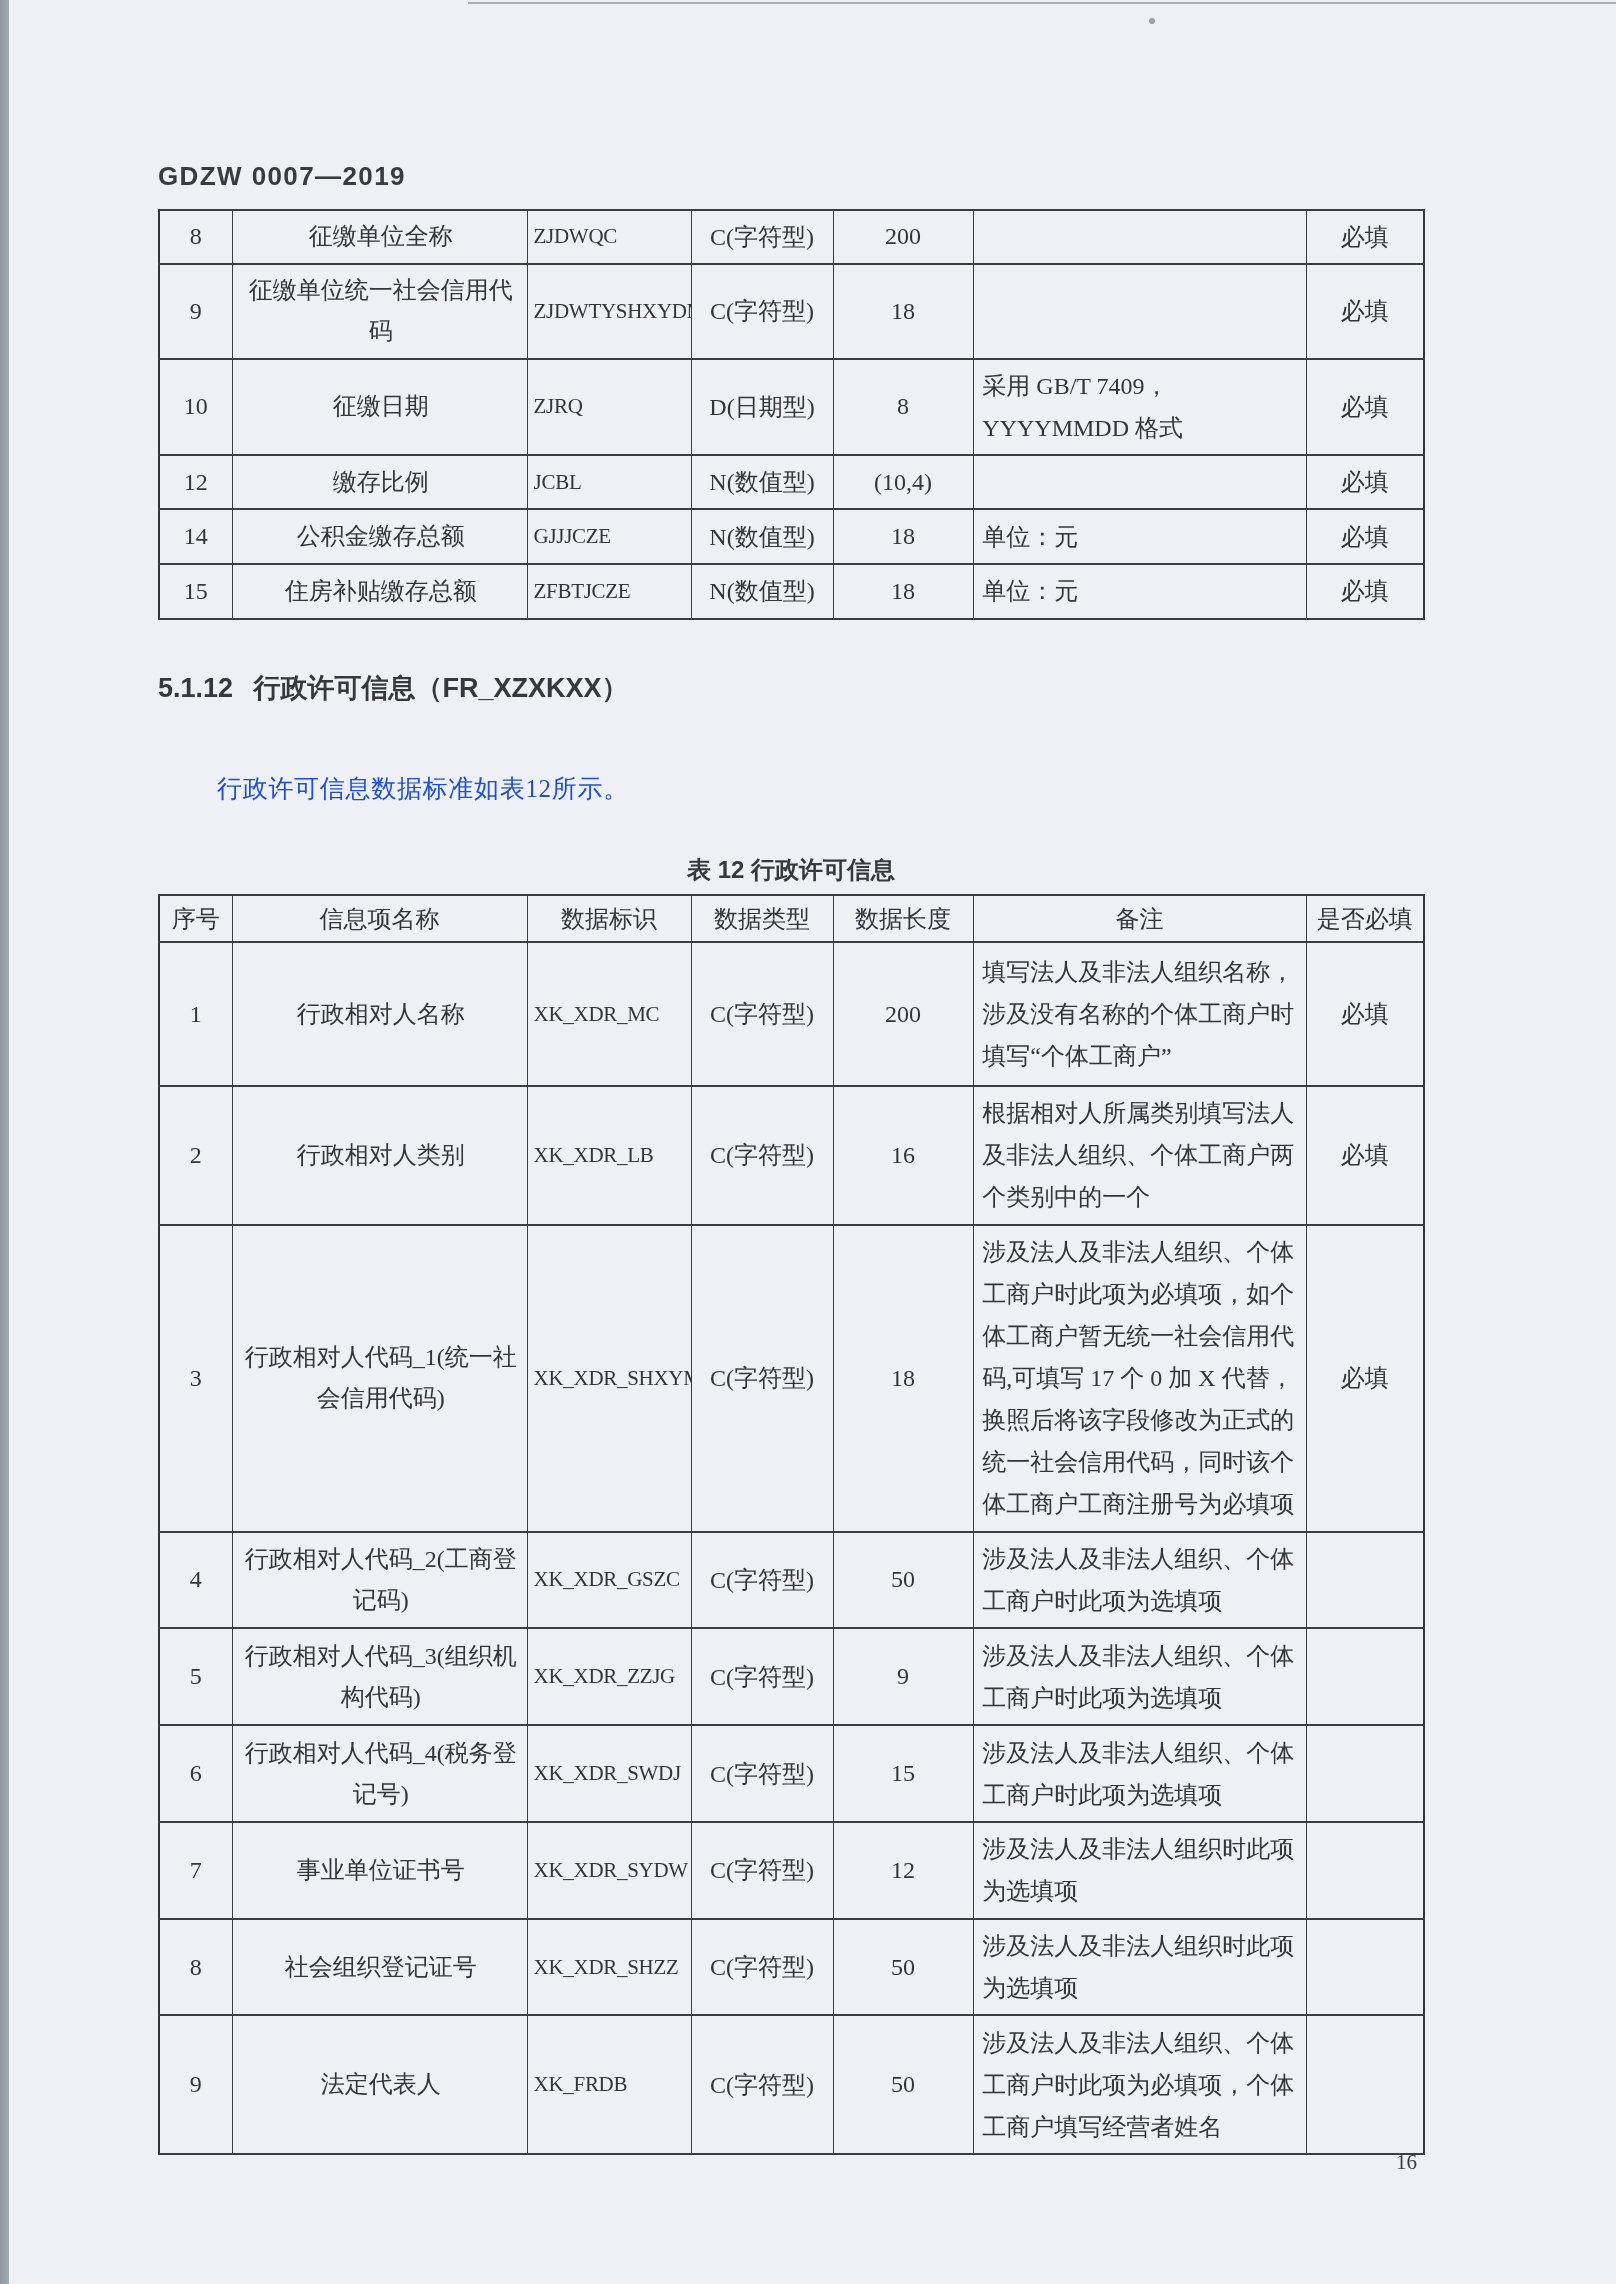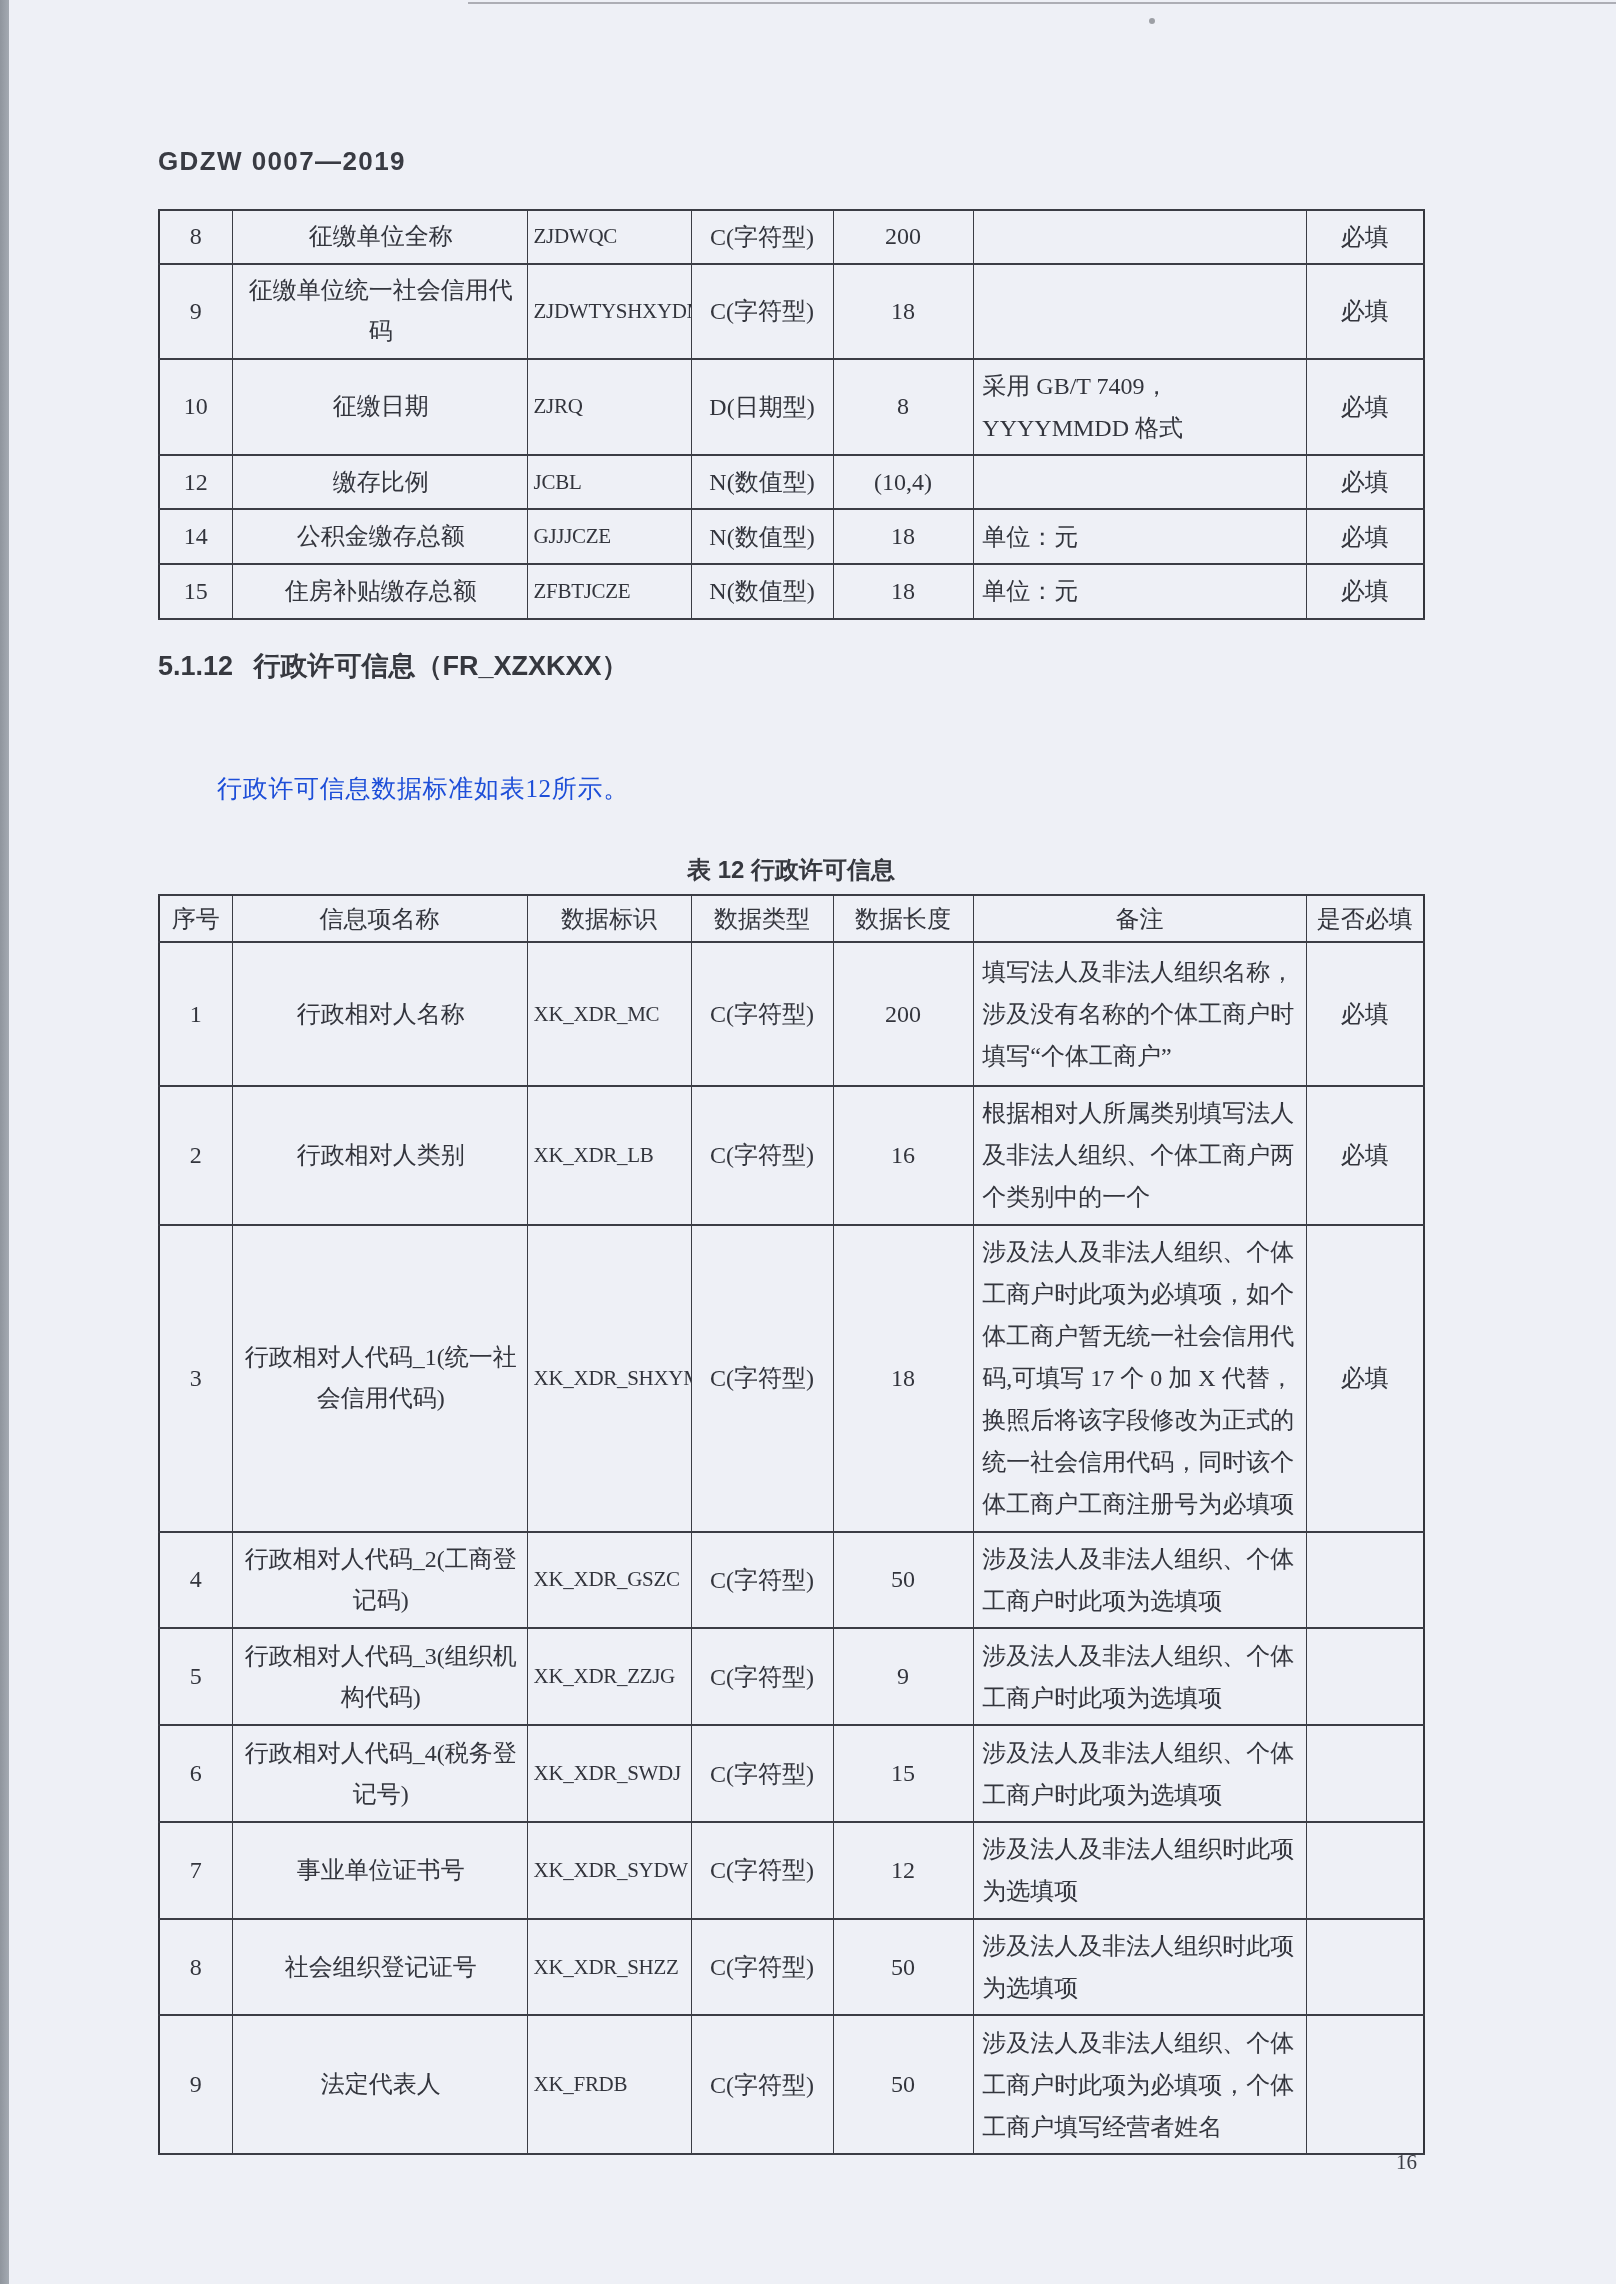--- a/index.html
+++ b/index.html
@@ -20,21 +20,21 @@
   }
   .scan-line-top{
     position:absolute;top:2px;left:468px;width:1148px;height:2px;
     background:#4a4c54;opacity:.4;
   }
   .scan-speck{
     position:absolute;left:1149px;top:17.6px;width:6.1px;height:6.1px;
     border-radius:50%;background:#5a5c62;opacity:.55;
   }
   .doc-code{
-    position:absolute;left:158px;top:146px;
+    position:absolute;left:158px;top:161px;
     font-family:"Liberation Sans","DejaVu Sans",sans-serif;
     font-weight:700;font-size:26px;letter-spacing:1.4px;color:#393b43;
   }
   table.data-table{
     position:absolute;left:158px;
     border-collapse:collapse;table-layout:fixed;
     width:1266px;
     border:2.7px solid #33353c;
     font-size:24px;color:#33353d;
   }
@@ -67,21 +67,21 @@
   #table2 tr:nth-child(2){height:144px;}
   #table2 tr:nth-child(3){height:123px;}
   #table2 tr:nth-child(4){height:302px;}
   #table2 tr:nth-child(5){height:89px;}
   #table2 tr:nth-child(6){height:91px;}
   #table2 tr:nth-child(7){height:92px;}
   #table2 tr:nth-child(8){height:85px;}
   #table2 tr:nth-child(9){height:94px;}
   #table2 tr:nth-child(10){height:131px;}
   .section-heading{
-    position:absolute;left:158px;top:648px;
+    position:absolute;left:158px;top:670px;
     font-family:"Liberation Sans","DejaVu Sans",sans-serif;
     font-weight:700;font-size:27px;color:#36383f;
   }
   .section-heading .sec-num{margin-right:20.4px;}
   .body-paragraph{
     position:absolute;left:217px;top:772px;
     font-size:25px;color:#1d4ed8;letter-spacing:0.7px;
   }
   .table-caption{
     position:absolute;left:158px;top:854px;width:1266px;

